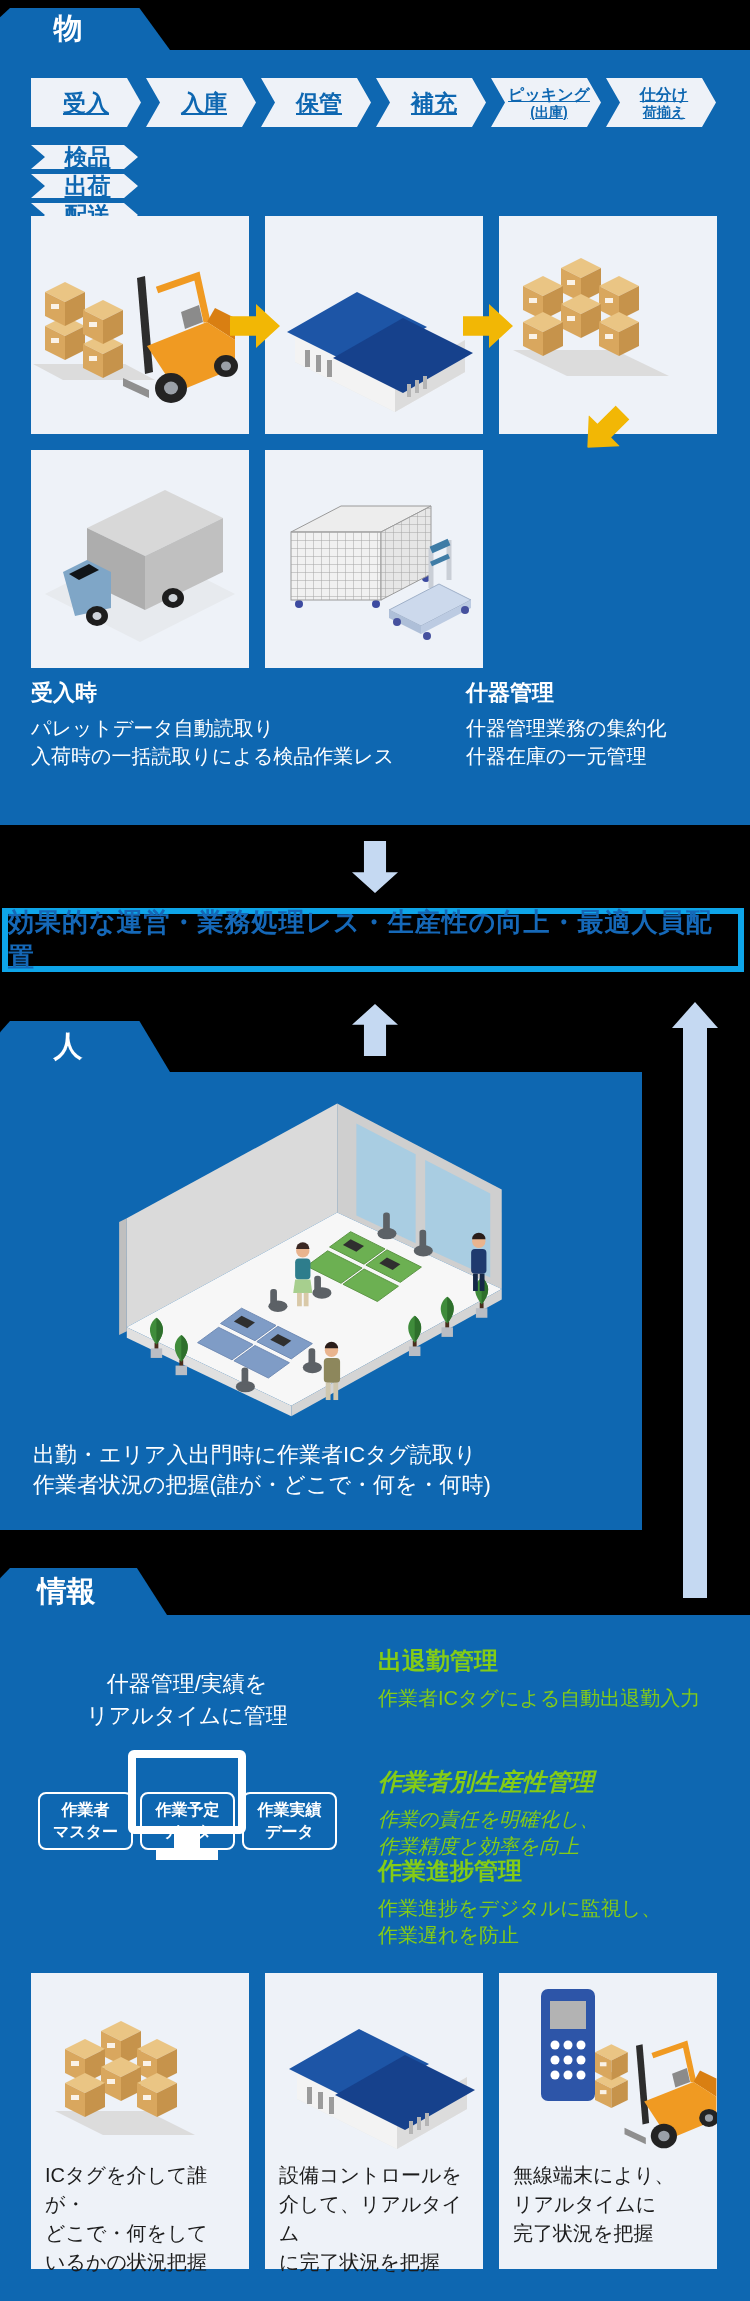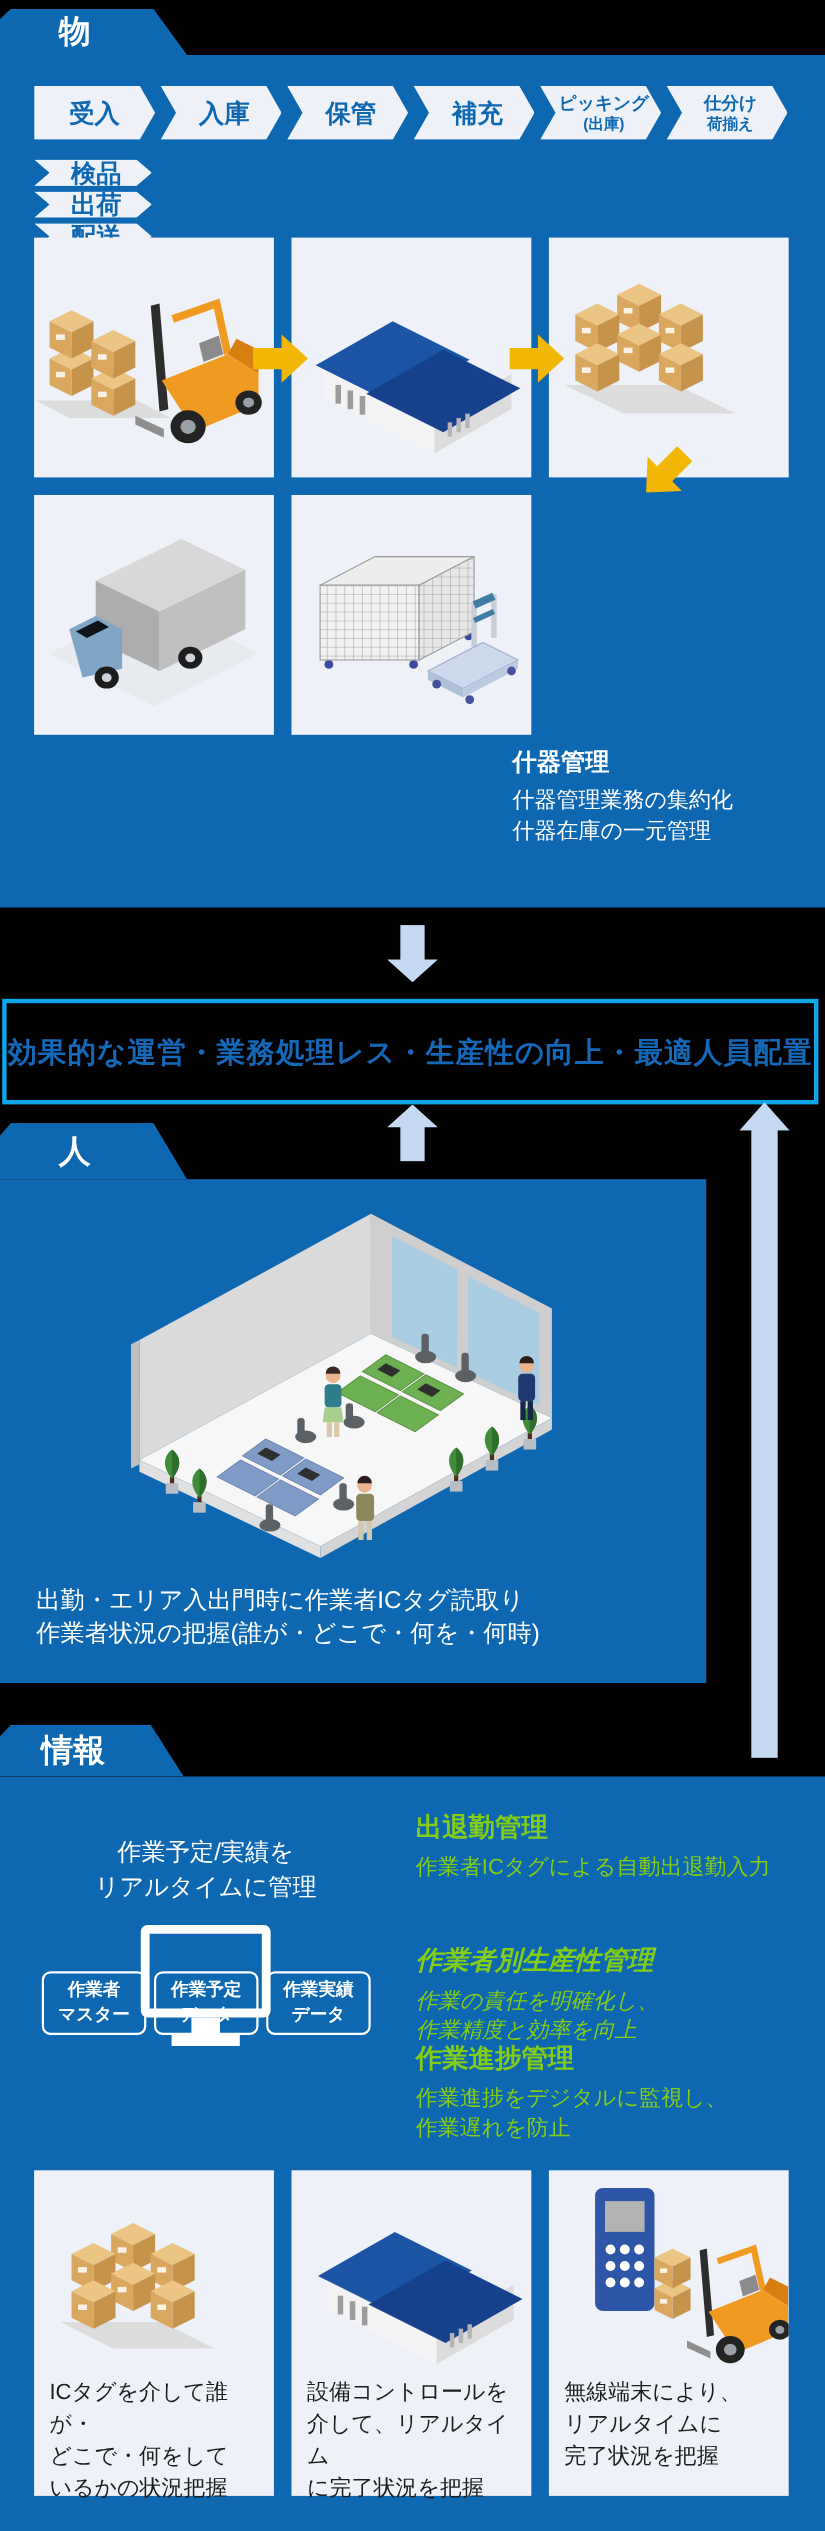--- a/index.html
+++ b/index.html
@@ -10,21 +10,21 @@
   .tab { position:absolute; left:0; width:170px; background:#0e67b1; color:#fff;
          font-weight:bold; font-size:29px; display:flex; align-items:center; justify-content:center;
          padding-right:34px; clip-path:polygon(0 100%, 0 22%, 10px 0, 82% 0, 100% 100%); }
   .bluepanel { position:absolute; background:#0e67b1; }
 
   
   .chevrow { position:absolute; display:flex; gap:5px; height:49px; }
   .chev { background:#eef2f8; color:#0e67b1; font-weight:bold; height:49px;
           display:flex; flex-direction:column; align-items:center; justify-content:center;
           clip-path:polygon(0 0, calc(100% - 14px) 0, 100% 50%, calc(100% - 14px) 100%, 0 100%, 14px 50%);
-          padding-left:6px; }
+          padding-left:6px;text-decoration:underline; }
   .chev.first { clip-path:polygon(0 0, calc(100% - 14px) 0, 100% 50%, calc(100% - 14px) 100%, 0 100%); padding-left:0; }
   .chev .chev-line { font-size:23px; line-height:24px; white-space:nowrap; }
   .chev .chev-line:empty { display:none; }
   .chev.small .chev-line:first-child { font-size:16px; line-height:18px; }
   .chev.small .chev-line:last-child { font-size:14px; line-height:16px; }
   .row1 .chev { width:110px; }
   .row2 .chev { width:107px; }
 
   .imgpanel { position:absolute; width:218px; height:218px; background:#eef2f8; }
   .imgpanel svg { position:absolute; left:0; top:0; }
@@ -37,22 +37,22 @@
   .caption .cap-title { font-size:22px; font-weight:bold; margin-bottom:6px; }
   .caption .cap-line { font-size:20px; line-height:28px; }
 
   .bluearrow-v { position:absolute; width:46px; height:52px; background:#c5d9f2;
       clip-path:polygon(50% 0, 100% 40%, 74% 40%, 74% 100%, 26% 100%, 26% 40%, 0 40%); }
   .bluearrow-v.down { transform:scaleY(-1); }
   .tall-head { position:absolute; width:46px; height:26px; background:#c5d9f2;
       clip-path:polygon(50% 0, 100% 100%, 0 100%); }
   .tall-shaft { position:absolute; width:24px; background:#c5d9f2; }
 
-  #banner { position:absolute; left:2px; top:908px; width:742px; height:96px; background:#000;
-            border:4px solid #0ea5e9; display:flex; align-items:center; justify-content:center; }
+  #banner { position:absolute; left:2px; top:908px; width:742px; height:64px; background:#000;
+            border:6px solid #0ea5e9; display:flex; align-items:center; justify-content:center; }
   #banner span { color:#1568b8; font-weight:bold; font-size:26px; letter-spacing:1px; }
 
   .hito-cap { position:absolute; left:33px; top:1440px; color:#fff; font-size:22px; line-height:30px; }
 
   .joho-leftcap { position:absolute; left:57px; top:1668px; width:260px; text-align:center;
                   color:#fff; font-size:22px; line-height:32px; }
   #monitor { position:absolute; left:128px; top:1750px; width:118px; height:84px;
              border:8px solid #fff; border-radius:6px; }
   #monitor-neck { position:absolute; left:174px; top:1834px; width:26px; height:16px; background:#fff; }
   #monitor-base { position:absolute; left:156px; top:1850px; width:62px; height:10px; background:#fff; }
@@ -250,20 +250,25 @@
     <svg viewBox="0 0 218 218" width="218" height="218">
       <use href="#def-truck" x="14" y="26"></use>
     </svg>
   </div>
   <div class="imgpanel" style="left:265px; top:450px;">
     <svg viewBox="0 0 218 218" width="218" height="218">
       <use href="#def-cage" x="16" y="42"></use>
     </svg>
   </div>
 
+  <div class="caption" style="left:31px; top:678px;">
+    <div class="cap-title">受入時</div>
+    <div class="cap-line">パレットデータ自動読取り</div>
+    <div class="cap-line">入荷時の一括読取りによる検品作業レス</div>
+  </div>
   <div class="caption" style="left:466px; top:678px;">
     <div class="cap-title">什器管理</div>
     <div class="cap-line">什器管理業務の集約化</div>
     <div class="cap-line">什器在庫の一元管理</div>
   </div>
 
   <div class="bluearrow-v down" style="left:352px; top:841px;"></div>
 
   <div id="banner">
     <span>効果的な運営・業務処理レス・生産性の向上・最適人員配置</span>
@@ -351,21 +356,21 @@
     <div>出勤・エリア入出門時に作業者ICタグ読取り</div>
     <div>作業者状況の把握(誰が・どこで・何を・何時)</div>
   </div>
 
   <div class="tab" style="top:1568px; height:47px; width:167px;">
     <span>情報</span>
   </div>
   <div class="bluepanel" style="left:0; top:1615px; width:750px; height:686px;"></div>
 
   <div class="joho-leftcap">
-    <div>作業予定/実績を</div>
+    <div>什器管理/実績を</div>
     <div>リアルタイムに管理</div>
   </div>
   <div id="monitor"></div>
   <div id="monitor-neck"></div>
   <div id="monitor-base"></div>
 
   <div class="databox" style="left:38px;">
     <span>作業者</span>
     <span>マスター</span>
   </div>

